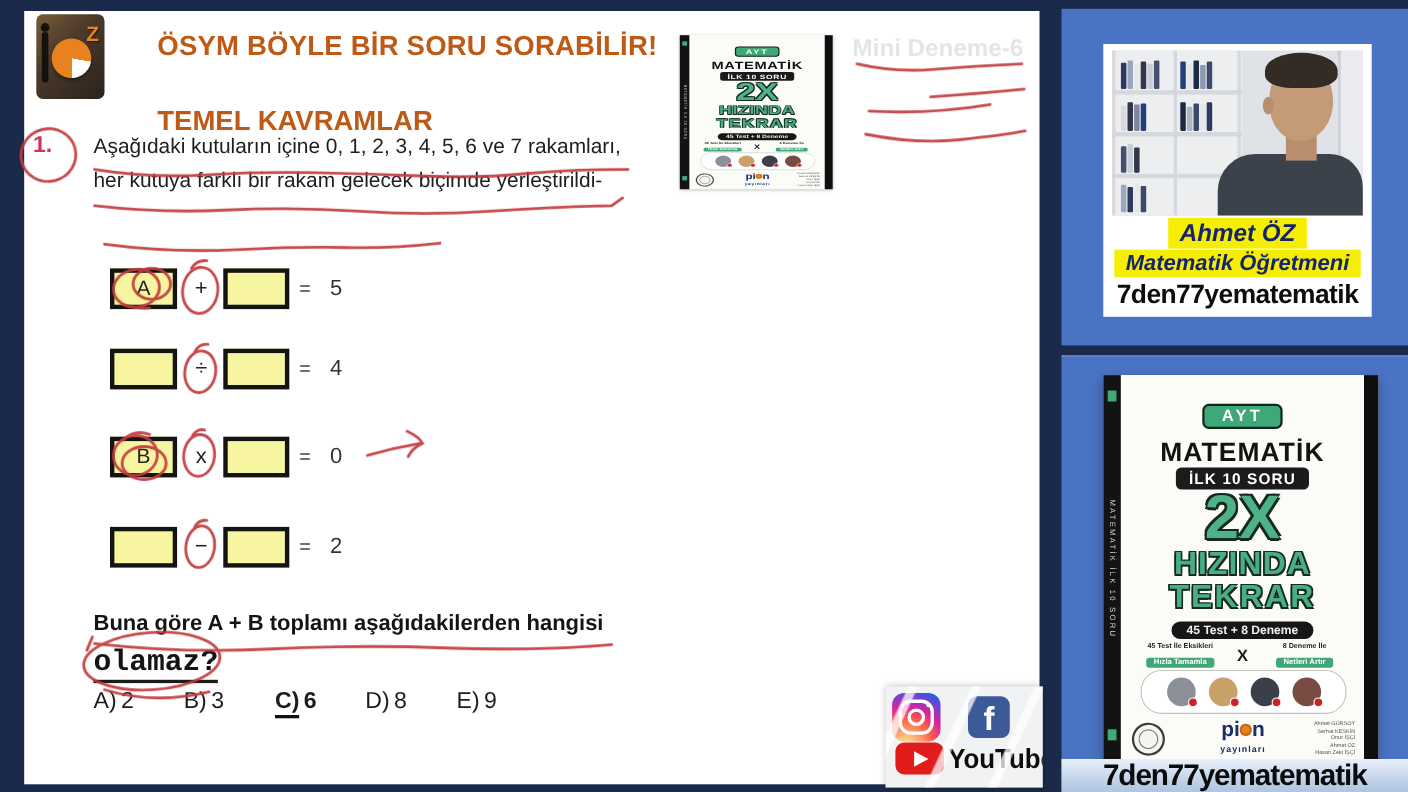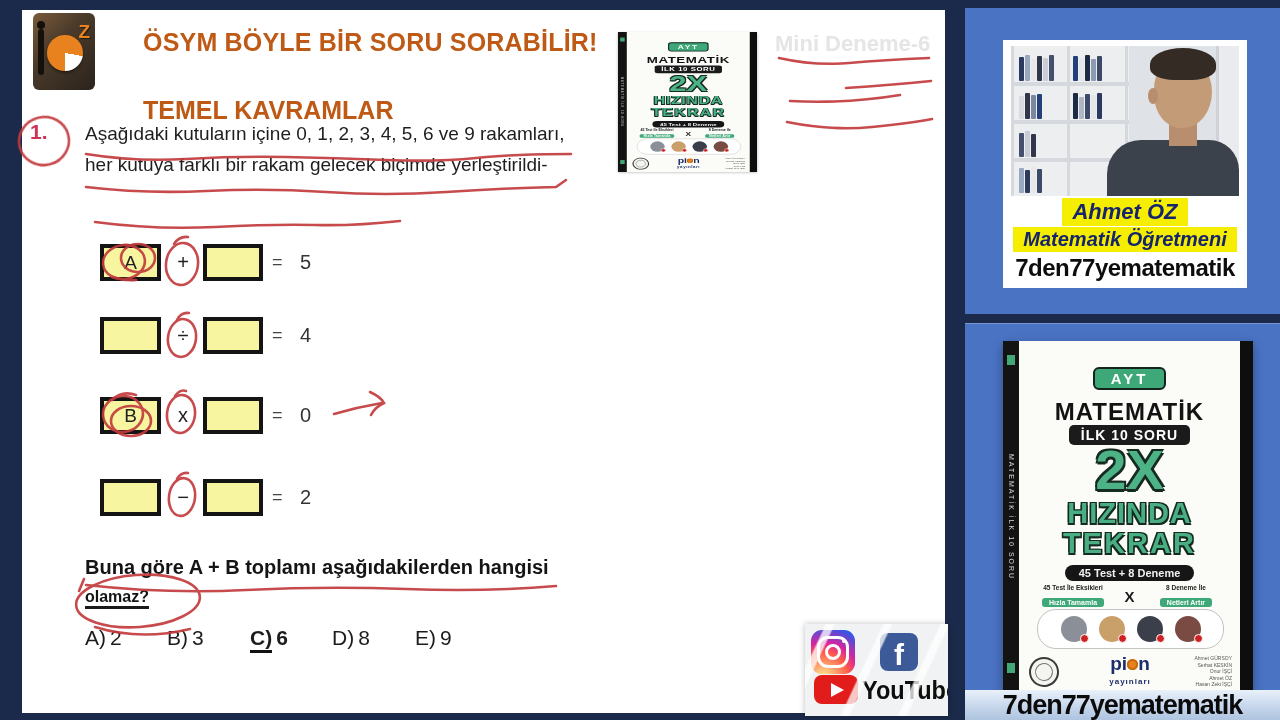--- a/index.html
+++ b/index.html
@@ -25,21 +25,21 @@
 
   
   .notes{position:absolute;left:775px;top:30px;color:#e5e5e5;font-weight:700;font-size:22px;line-height:28px;}
   .notes .n2{margin-left:0;}
   .notes .n3{margin-left:8px;}
 
   
   .qnum{position:absolute;left:30px;top:120px;font-size:21px;font-weight:800;color:#cc3355;}
   .qtext{position:absolute;left:85px;top:118px;font-size:19px;line-height:31px;color:#1e1e1e;white-space:nowrap;}
   .prompt1{position:absolute;left:85px;top:556px;font-size:20px;font-weight:800;color:#141414;white-space:nowrap;}
-  .prompt2{position:absolute;left:85px;top:588px;font-size:16px;font-weight:800;color:#141414;border-bottom:3px solid #1a1a1a;padding-bottom:0px;}
+  .prompt2{position:absolute;left:85px;top:588px;font-size:27px;font-weight:800;color:#141414;border-bottom:3px solid #1a1a1a;padding-bottom:0px;font-family:Liberation Mono, monospace;}
 
   
   .eq-row{position:absolute;left:100px;width:320px;height:37px;}
   .eq-box{position:absolute;top:0;width:61px;height:37px;background:#F8F5A1;border:4px solid #141414;
           box-sizing:border-box;display:flex;align-items:center;justify-content:center;
           font-size:19px;color:#222;}
   .eq-left{left:0;}
   .eq-right{left:103px;width:60px;}
   .eq-op{position:absolute;left:66px;top:0;width:34px;text-align:center;line-height:37px;font-size:20px;color:#222;}
   .eq-eq{position:absolute;left:172px;top:0;line-height:37px;font-size:18px;color:#444;}
@@ -160,21 +160,21 @@
 
   <div class="title1">ÖSYM BÖYLE BİR SORU SORABİLİR!</div>
   <div class="title2">TEMEL KAVRAMLAR</div>
 
   <div class="notes">
     <div class="n1">Mini Deneme-6</div>
   </div>
 
   <div class="qnum">1.</div>
   <div class="qtext">
-    <div>Aşağıdaki kutuların içine 0, 1, 2, 3, 4, 5, 6 ve 9 rakamları,</div>
+    <div>Aşağıdaki kutuların içine 0, 1, 2, 3, 4, 5, 6 ve 7 rakamları,</div>
     <div>her kutuya farklı bir rakam gelecek biçimde yerleştirildi-</div>
   </div>
 
   <div class="eq-row" style="top:244px">
     <div class="eq-box eq-left">
         <span>A</span>
       </div>
     <div class="eq-op">+</div>
     <div class="eq-box eq-right"></div>
     <div class="eq-eq">=</div>

